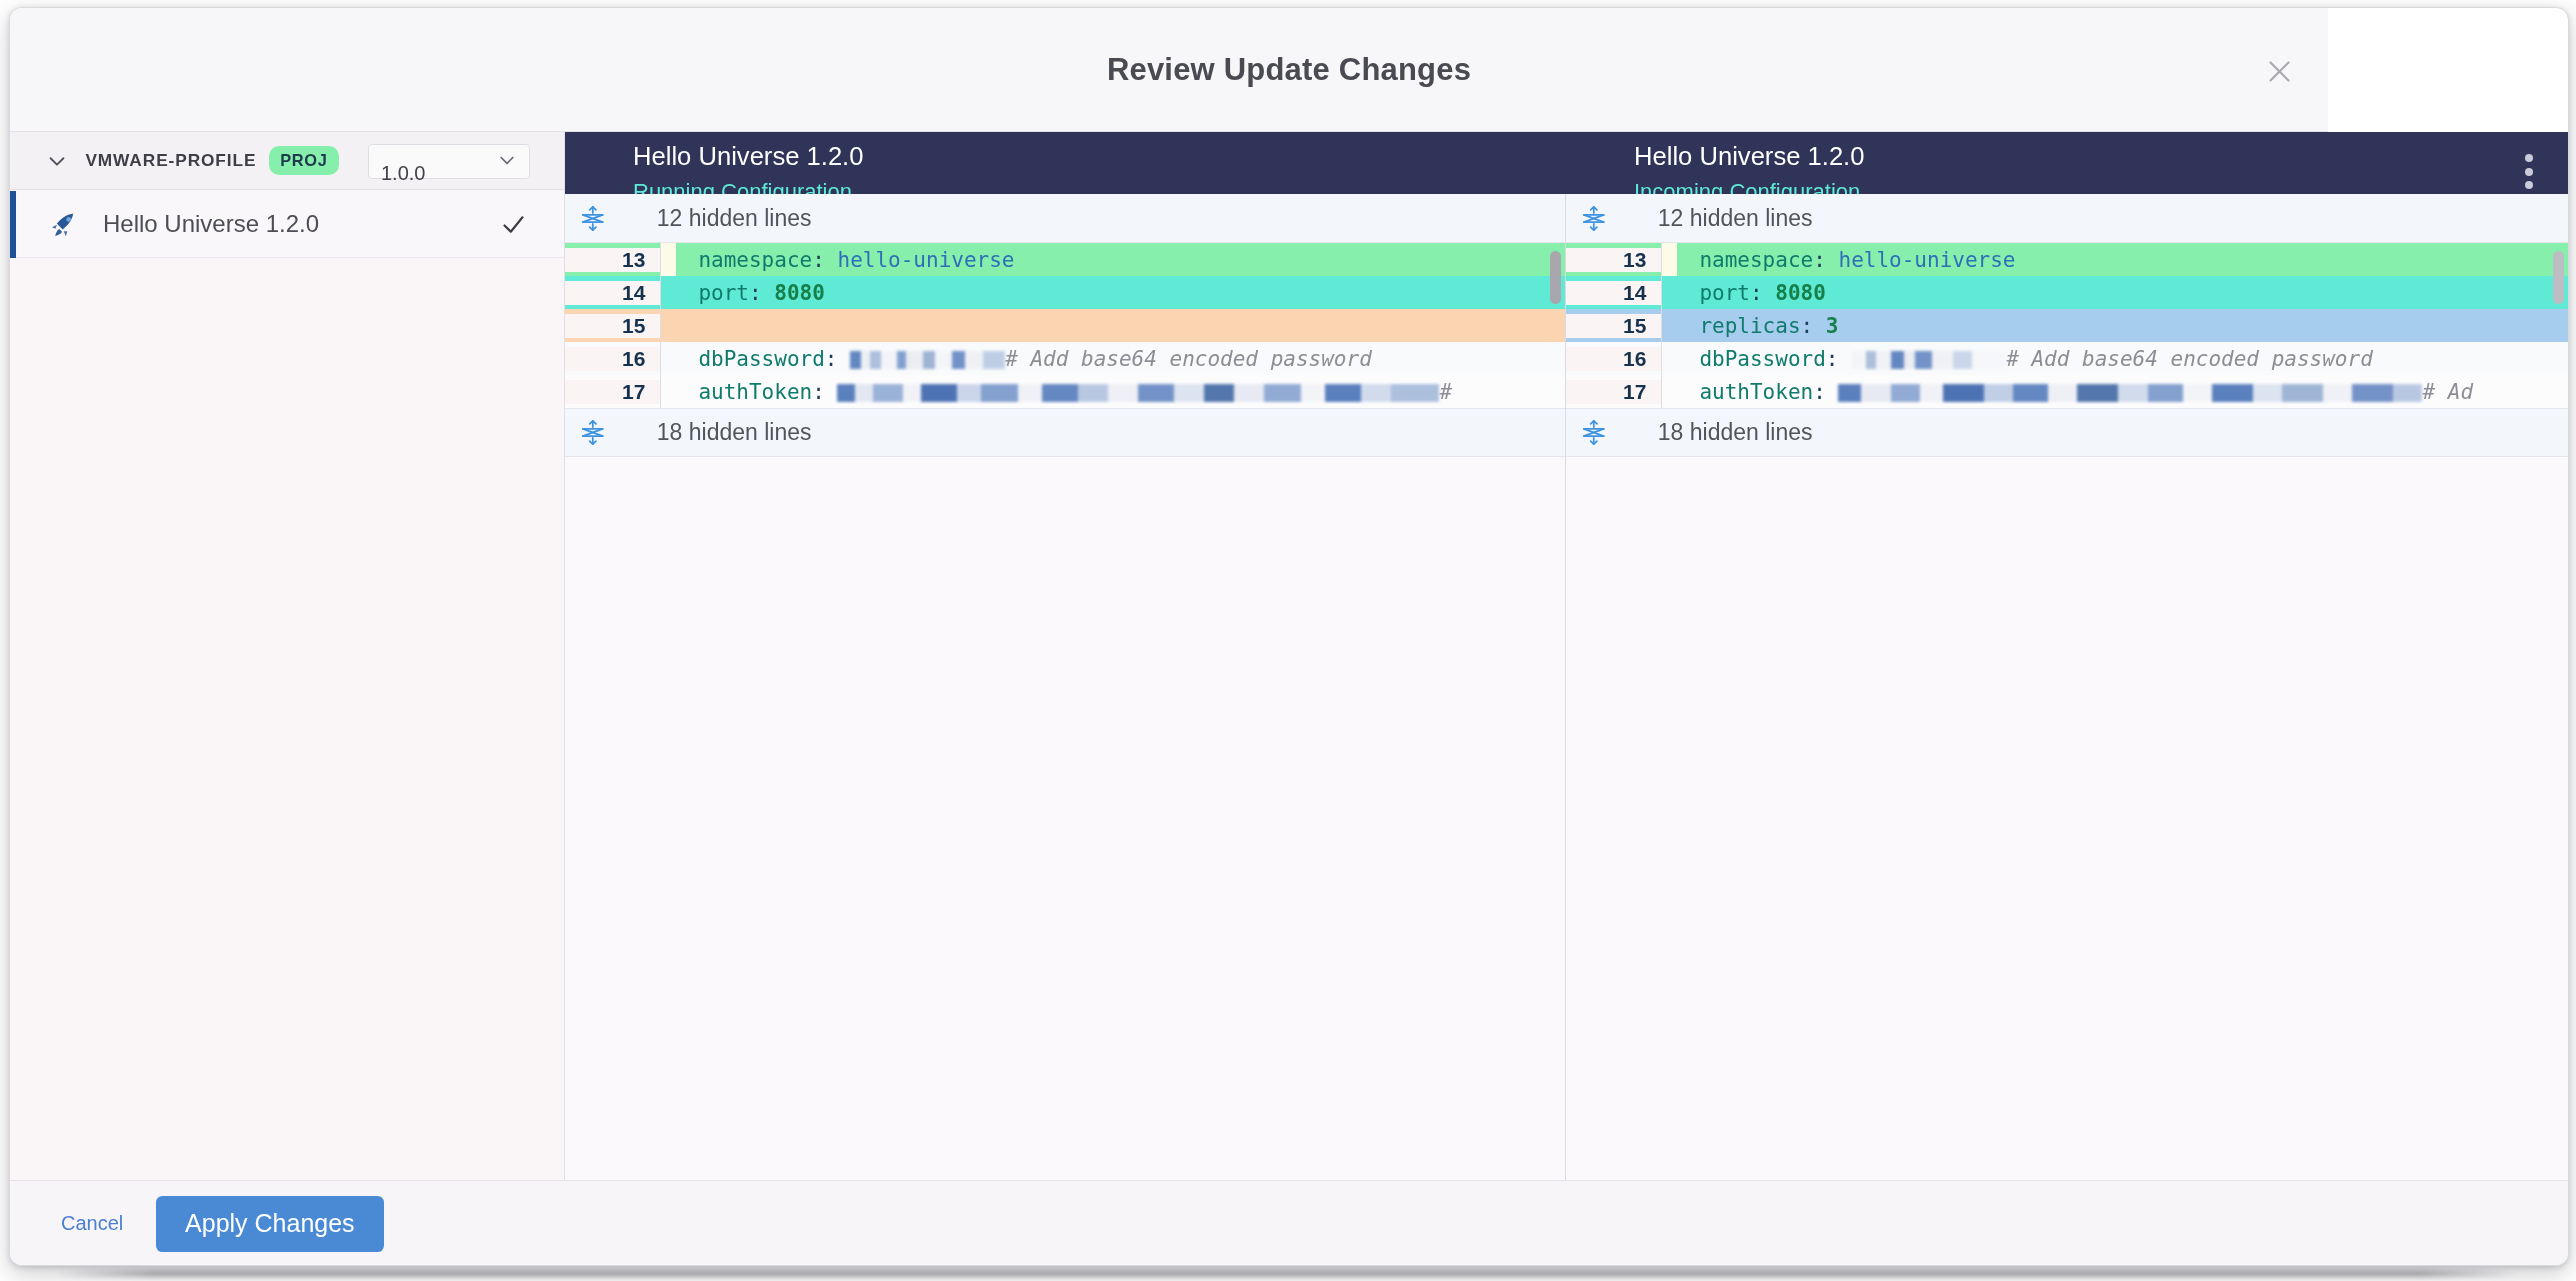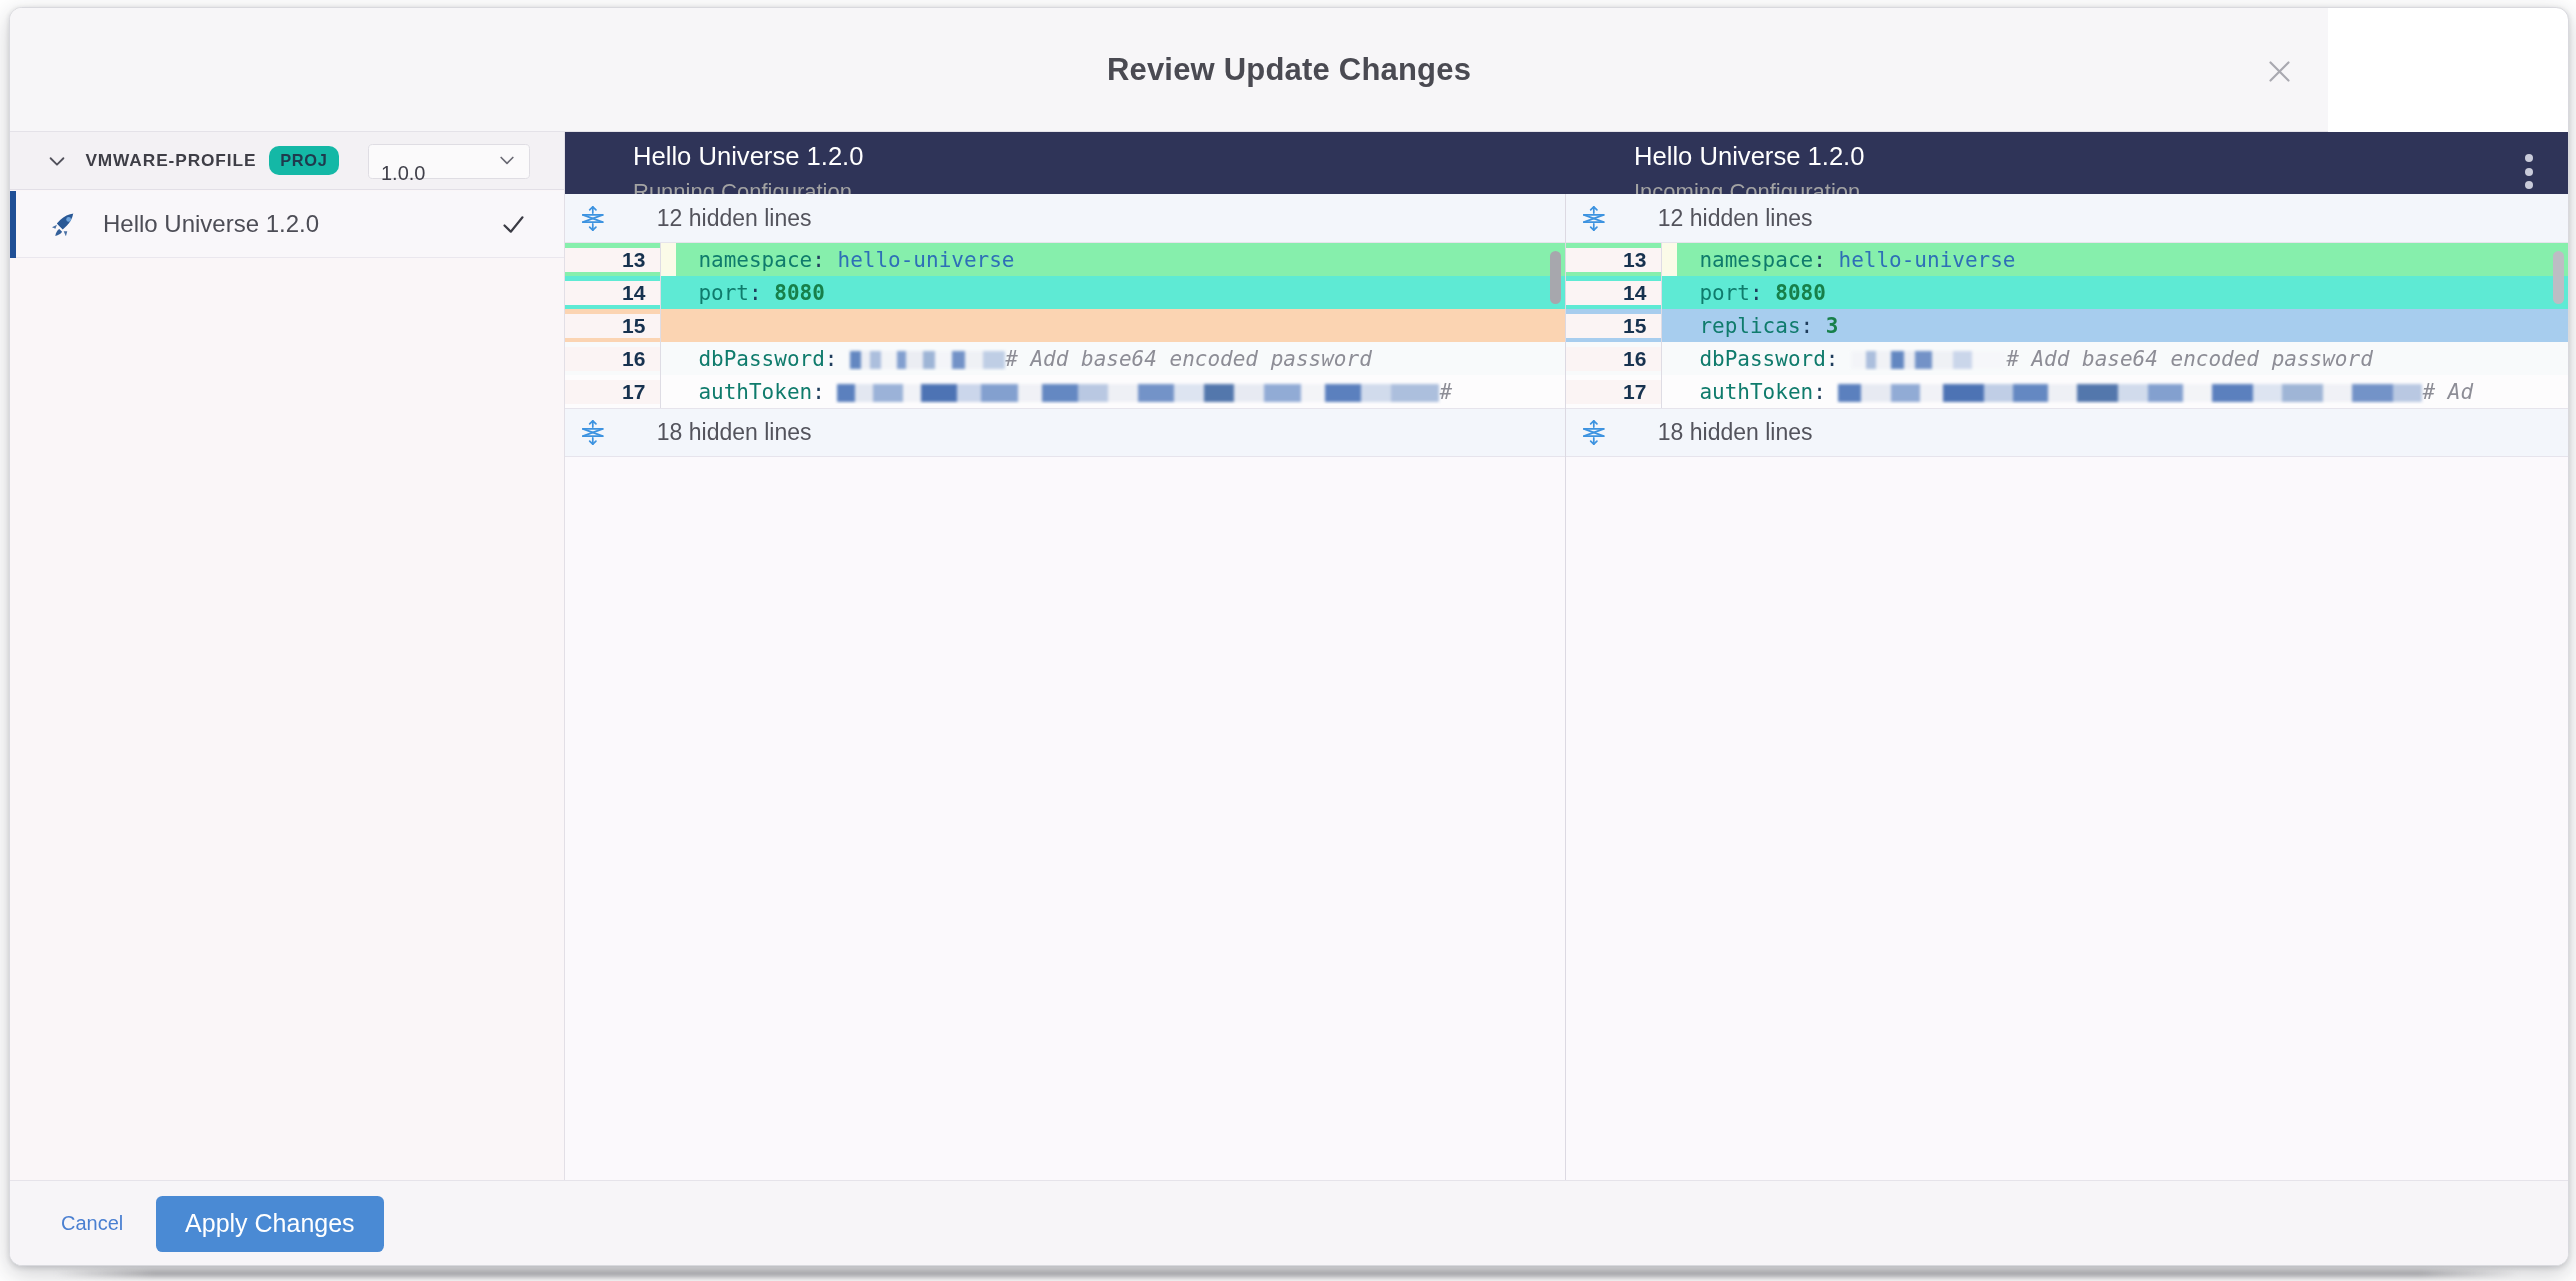--- a/index.html
+++ b/index.html
@@ -101,21 +101,21 @@
   }
   .profile-name {
     font-size: 17.3px;
     font-weight: 700;
     letter-spacing: 0.9px;
     color: #3e3e46;
     text-transform: uppercase;
   }
   .proj-badge {
     margin-left: 12.8px;
-    background: #14b8a6;
+    background: #86efac;
     color: #1f3a4d;
     font-size: 16.4px;
     font-weight: 700;
     letter-spacing: 0.7px;
     padding: 4.6px 11px 5.5px 11px;
     border-radius: 10px;
   }
   .version-select {
     position: absolute;
     left: 358px; top: 12px;
@@ -186,21 +186,21 @@
   .dh-title {
     position: absolute;
     color: #ffffff;
     font-size: 25.6px;
     font-weight: 500;
     top: 10px;
     white-space: nowrap;
   }
   .dh-sub {
     position: absolute;
-    color: #a3a3a3;
+    color: #5eead4;
     font-size: 22px;
     font-weight: 400;
     top: 47px;
     white-space: nowrap;
   }
   .kebab {
     position: absolute;
     right: 20px; top: 16.4px;
     width: 38px; height: 46px;
     display:flex; flex-direction: column; align-items:center; justify-content:center;

